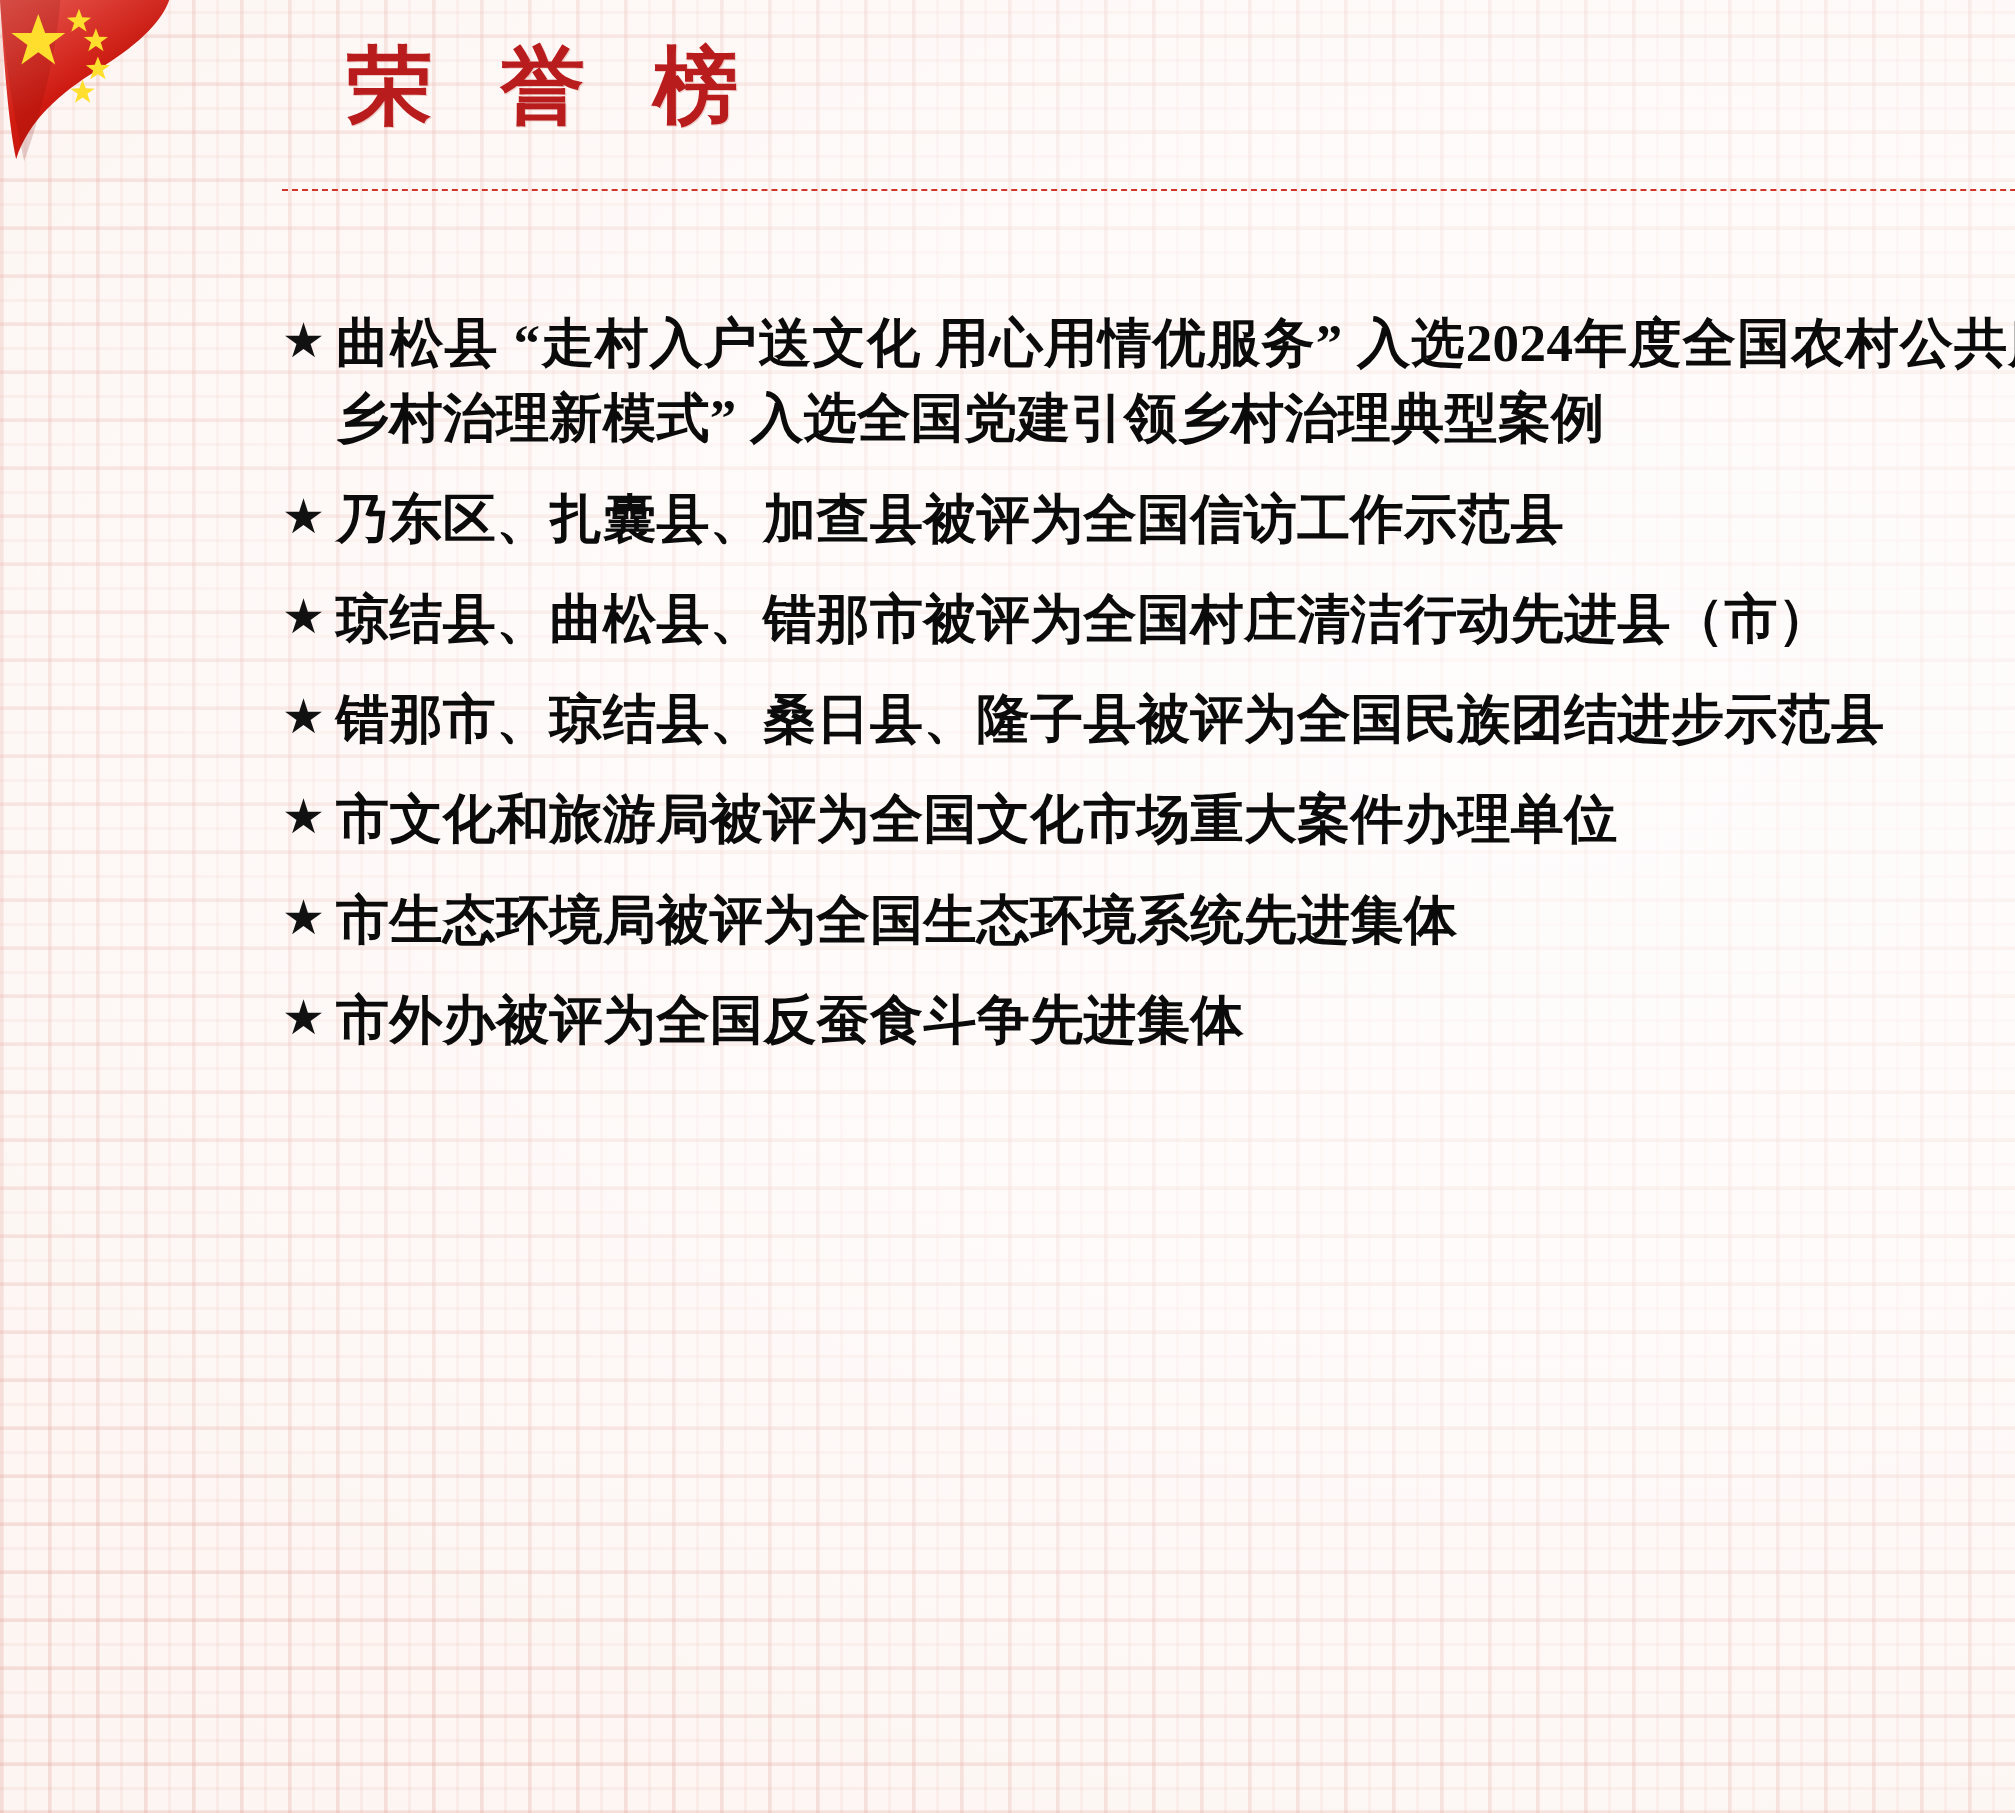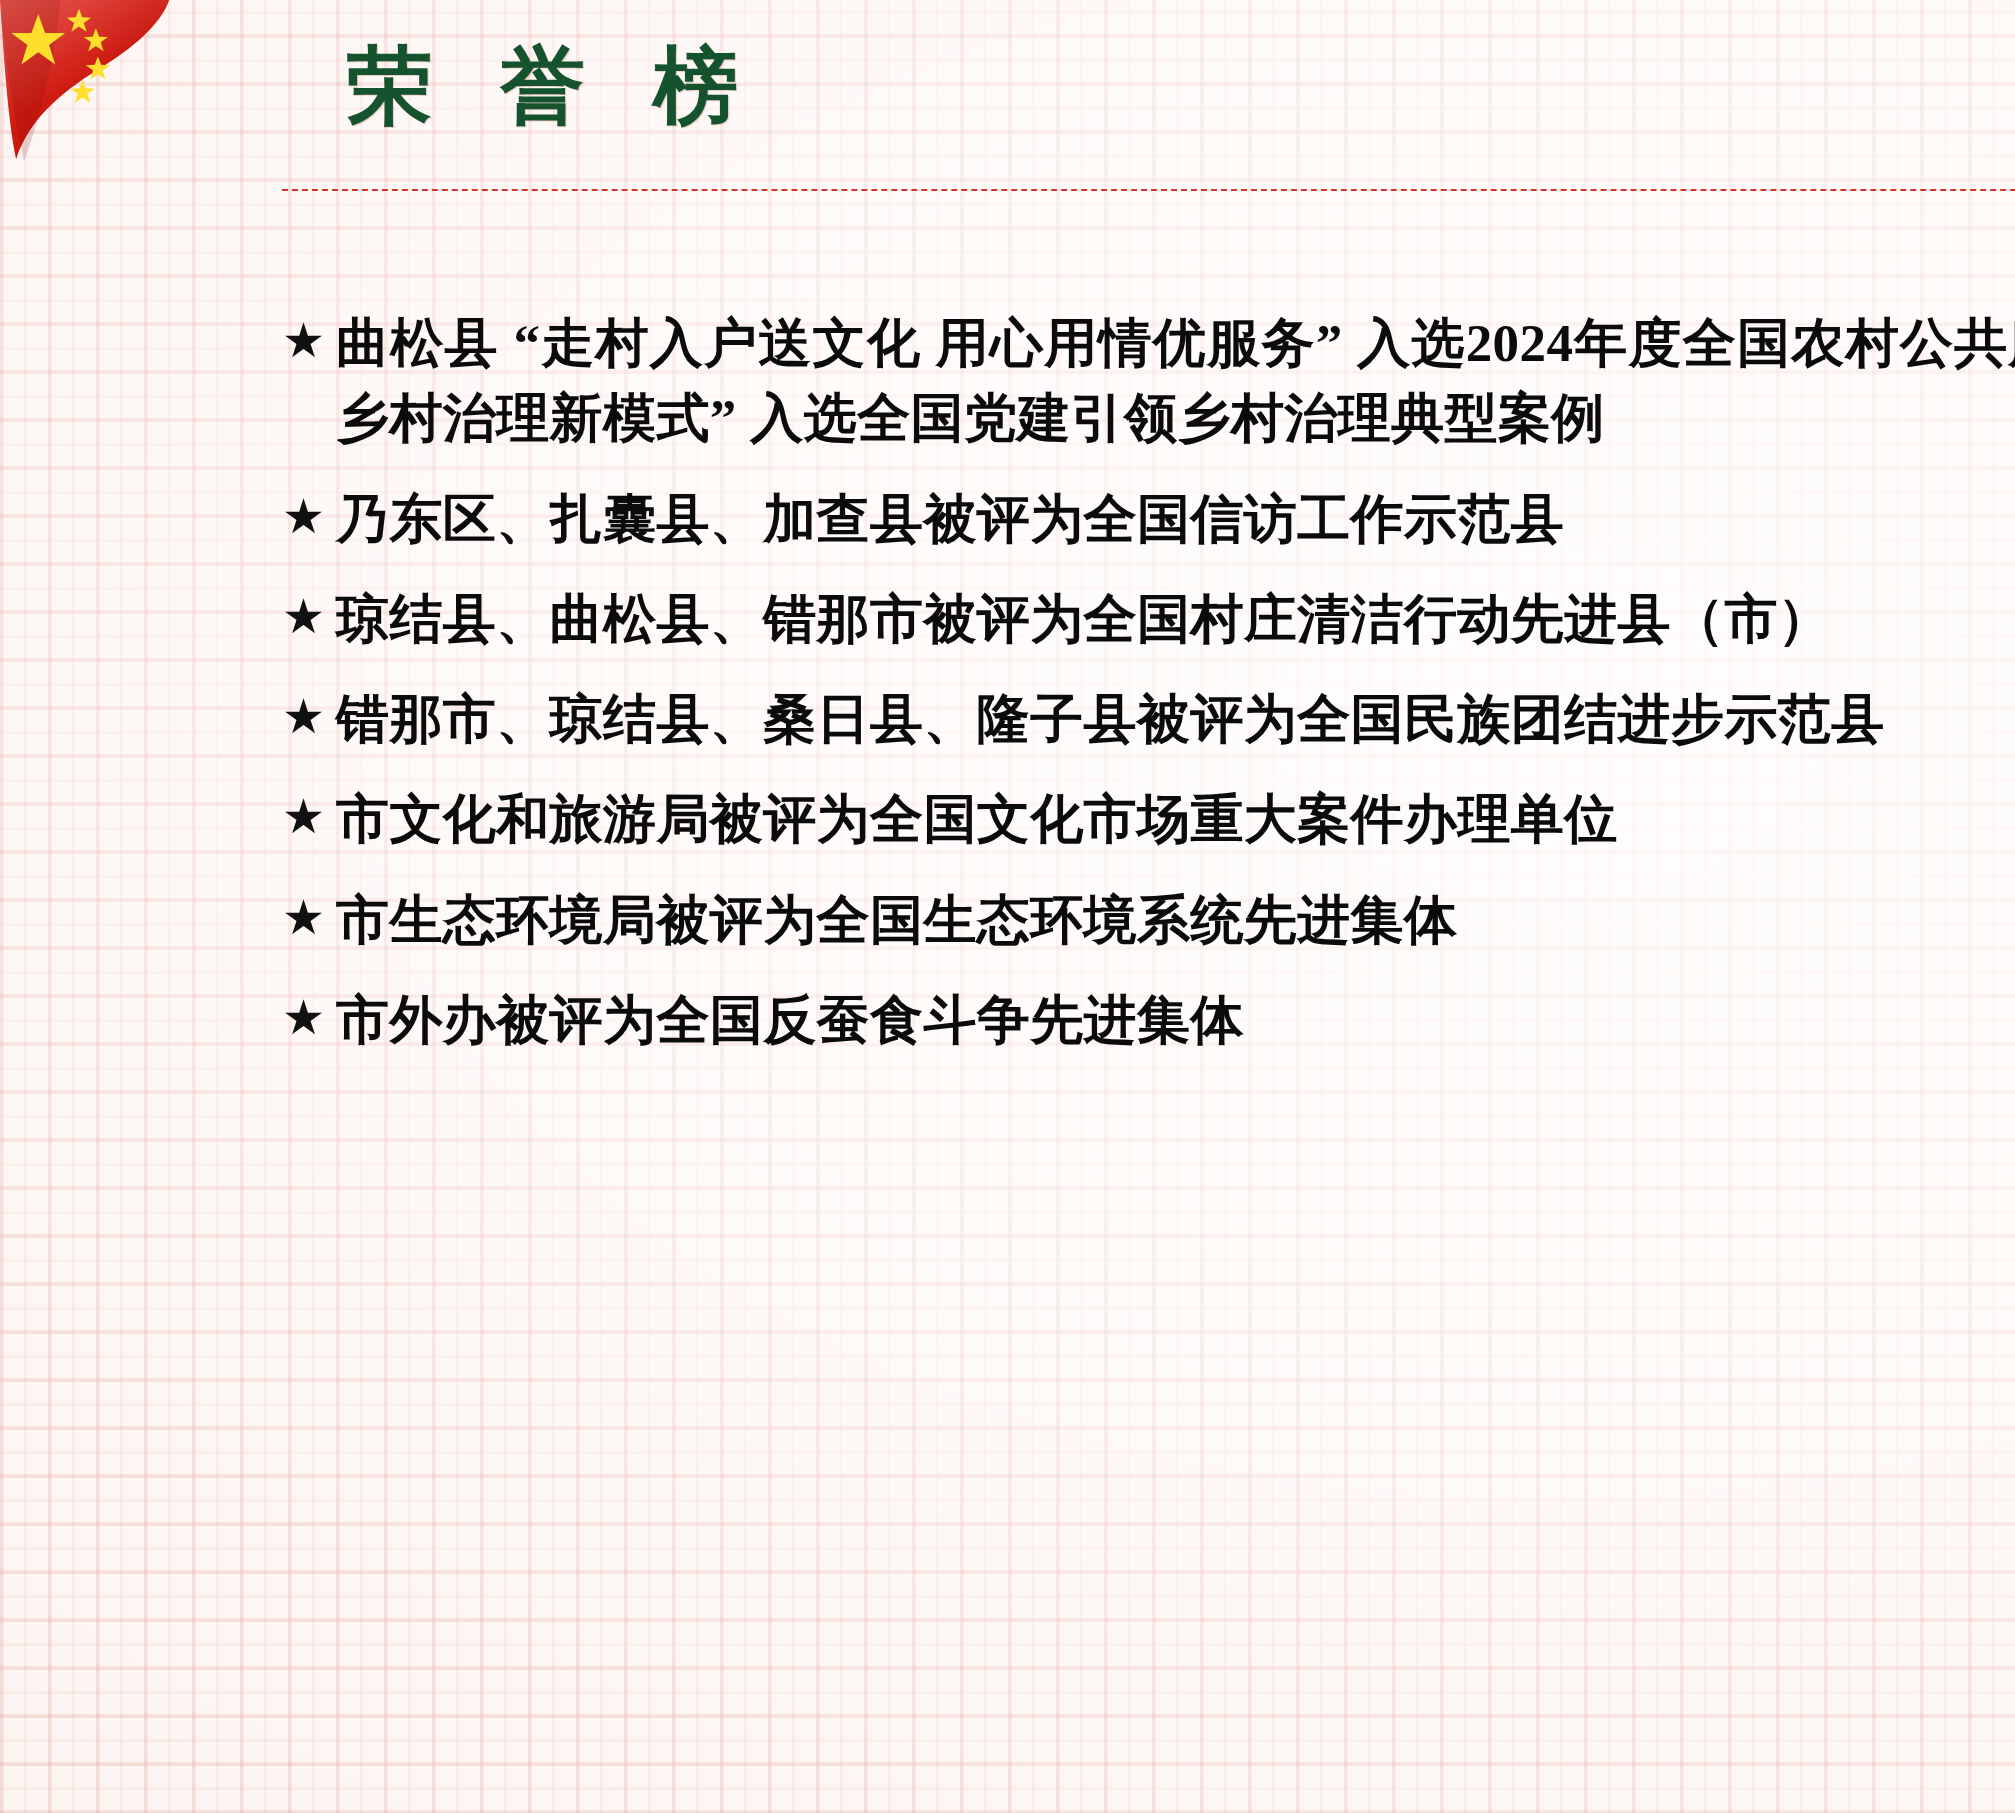--- a/index.html
+++ b/index.html
@@ -74,21 +74,21 @@
     z-index: 5;
   }
   .title {
     position: absolute;
     left: 347px;
     top: 44px;
     font-family: "Liberation Serif", serif;
     font-weight: bold;
     font-size: 85px;
     line-height: 1;
-    color: #14532d;
+    color: #b91c1c;
     letter-spacing: 23.4px;
     white-space: nowrap;
     text-shadow: 1.2px 1.2px 0 rgba(160,20,10,0.18);
   }
   .rule {
     position: absolute;
     left: 282px;
     top: 189px;
     width: 2793px;
     height: 0;

